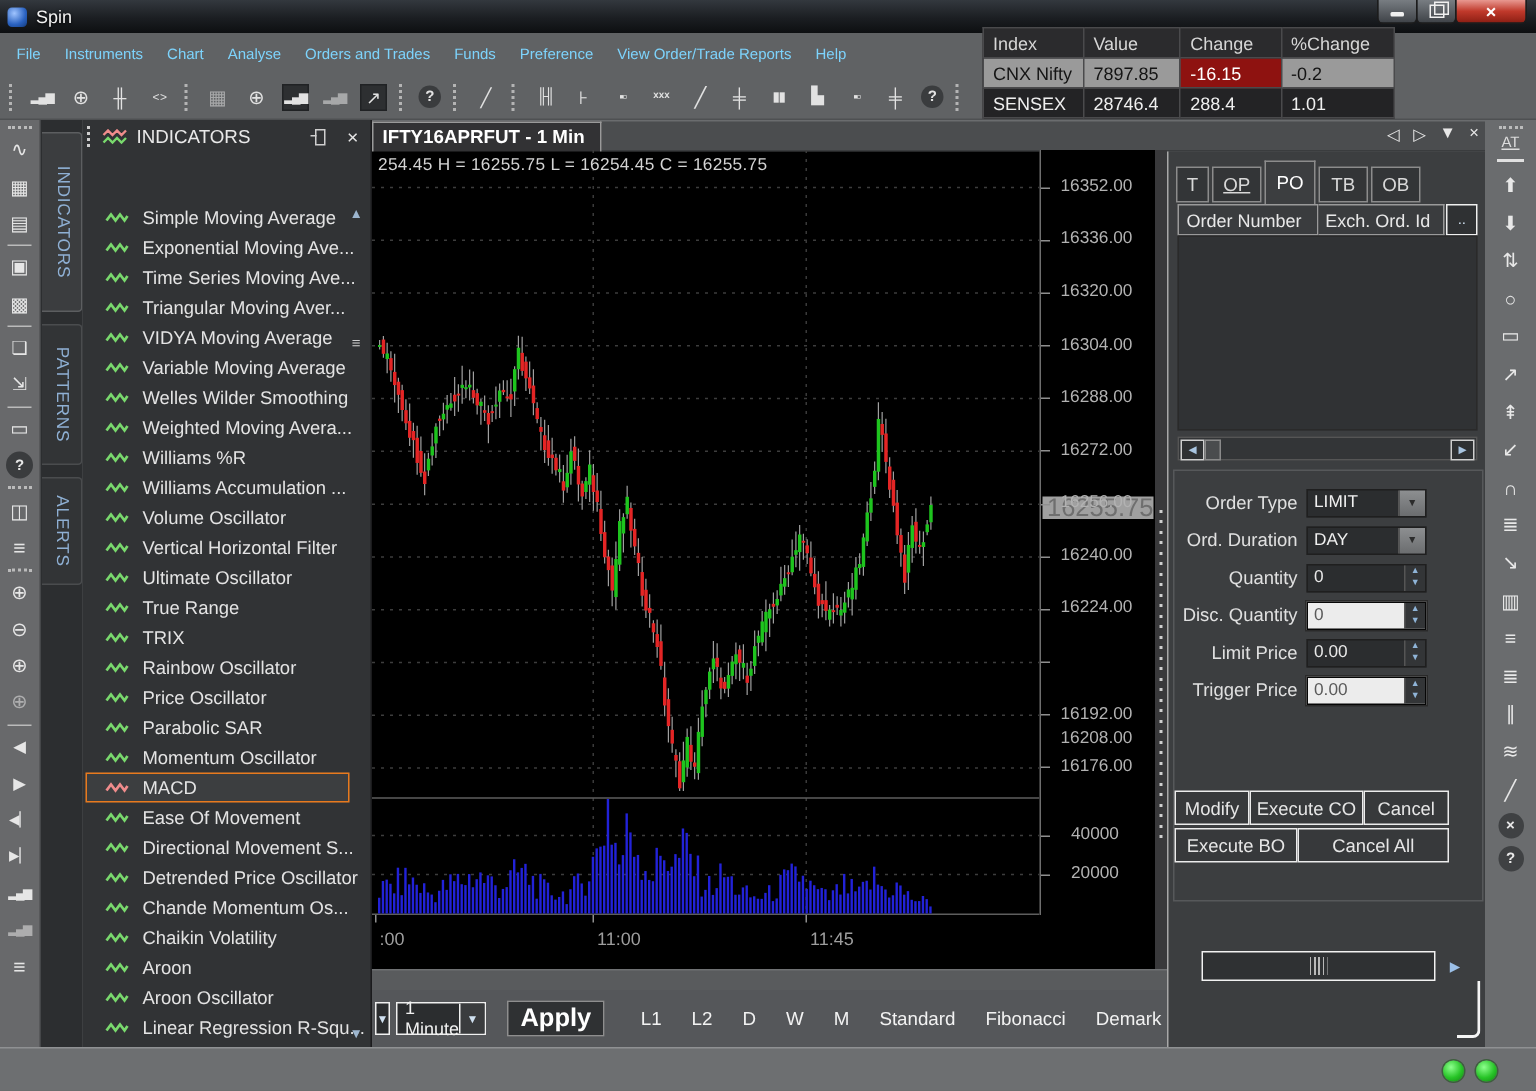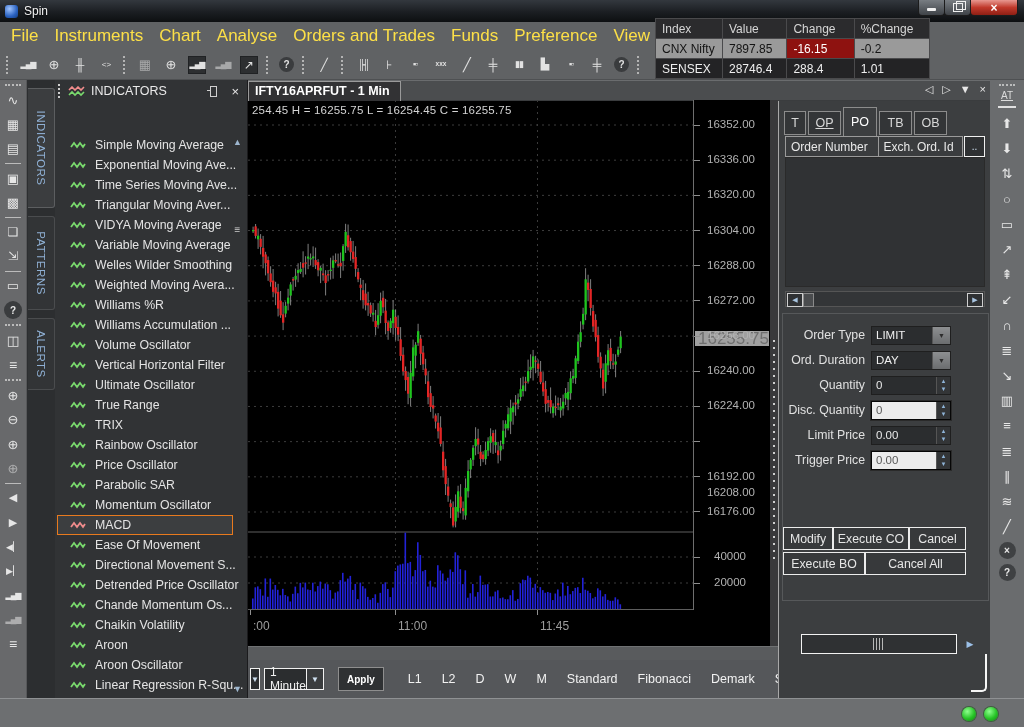--- a/index.html
+++ b/index.html
@@ -24,21 +24,21 @@
   #btn-max{left:944px;top:0;width:25px;background:linear-gradient(#787d82,#3f4348);}
   #btn-close{left:970px;top:0;width:46px;background:linear-gradient(#e89890,#c0392b 50%,#8e1f14);}
   .glyph-min{width:9px;height:3px;background:#f0f0f0;border-radius:1px;margin-top:4px;}
   .glyph-max{width:8px;height:7px;border:1px solid #f0f0f0;position:relative;background:transparent;}
   .glyph-max:before{content:"";position:absolute;left:2px;top:-3px;width:8px;height:7px;border:1px solid #f0f0f0;}
   .glyph-x{color:#fff;font-size:12px;font-weight:bold;line-height:1;}
 
   
   #menubar{left:0;top:22px;width:1024px;height:28px;background:#606264;
     display:flex;align-items:center;padding-left:3px;box-sizing:border-box;}
-  .menu-item{padding:0 8px;color:#fde047;font-size:17px;white-space:nowrap;}
+  .menu-item{padding:0 8px;color:#7dd3fc;font-size:10px;white-space:nowrap;}
 
   
   #toolbar{left:0;top:50px;width:1024px;height:30px;background:#606264;
     border-bottom:1px solid #4e5052;display:flex;align-items:center;box-sizing:border-box;padding-left:2px;}
   .tico{width:18px;height:18px;margin:0 4px;display:flex;align-items:center;justify-content:center;
     color:#e2e2e2;font-size:12px;line-height:1;}
   .tico.pressed{background:#2d2f31;border:1px solid #202224;box-sizing:border-box;}
   .tsep{width:3px;height:18px;border-left:2px dotted #c9c9c9;margin:0 4px;opacity:.8;}
   .dim{opacity:.55;}
   #rms-label{margin-left:10px;color:#e9e9e9;font-size:12.5px;}
@@ -151,21 +151,21 @@
   #bottom-toolbar{left:248px;top:660px;width:530px;height:38px;background:#55575a;
     display:flex;align-items:center;box-sizing:border-box;padding-left:2px;}
   #combo-stub{width:16px;height:20px;border:1px solid #f0f0f0;background:#2b2d2f;color:#cfe0f0;
     display:flex;align-items:center;justify-content:center;font-size:8px;margin-right:4px;}
   #interval-combo{width:88px;height:20px;border:1px solid #f0f0f0;background:#2b2d2f;display:flex;align-items:center;}
   #interval-combo .val{flex:1;color:#f0f0f0;font-size:12px;padding-left:5px;}
   #interval-combo .btn{width:16px;height:100%;border-left:1px solid #f0f0f0;color:#cfe0f0;font-size:8px;
     display:flex;align-items:center;justify-content:center;background:#3a3c3e;}
   .bsep{width:2px;height:22px;background:#3c3e40;margin:0 7px;}
   #apply-btn{height:22px;padding:0 8px;background:#2f3133;border:1px solid #8e8e8e;color:#fff;
-    font-weight:bold;font-size:10px;display:flex;align-items:center;}
+    font-weight:bold;font-size:17px;display:flex;align-items:center;}
   .bt-item{color:#f2f2f2;font-size:12.5px;padding:0 10px;white-space:nowrap;}
 
   
   #right-panel{left:778px;top:101px;width:212px;height:597px;background:#3c3e40;
     border-left:1px solid #a8a8a8;box-sizing:border-box;}
   .otab{position:absolute;top:10px;height:24px;background:#333537;border:1px solid #8c8c8c;
     color:#d8d8d8;font-size:12.5px;display:flex;align-items:center;justify-content:center;box-sizing:border-box;}
   .otab.active{top:6px;height:29px;background:#3c3e40;border-bottom:none;color:#fff;}
   #otab-t{left:5px;width:22px;}
   #otab-op{left:29px;width:33px;text-decoration:underline;}

